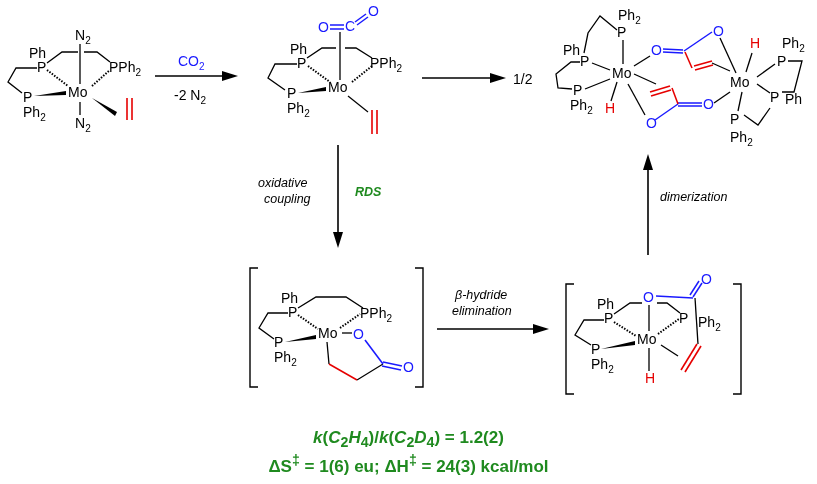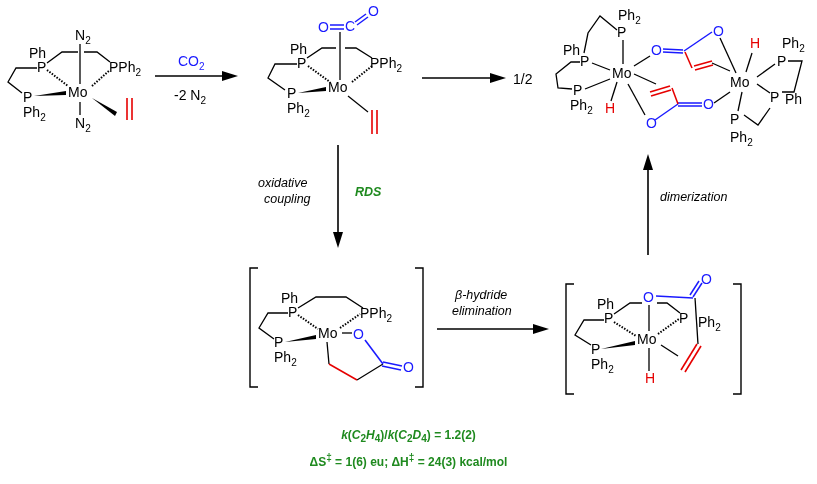--- a/index.html
+++ b/index.html
@@ -9,21 +9,21 @@
   .sub { font-size:10px; }
   .blue { fill:#1a1aff; }
   .red { fill:#e60000; }
   .bond { stroke:#000; stroke-width:1.3; fill:none; }
   .bondB { stroke:#1a1aff; stroke-width:1.5; fill:none; }
   .bondR { stroke:#e60000; stroke-width:1.6; fill:none; }
   .arrow { stroke:#000; stroke-width:1.6; fill:none; }
   .label { font-size:12.5px; font-style:italic; fill:#000; }
   .green { fill:#1f8a1f; font-weight:bold; }
   .brk { stroke:#000; stroke-width:1.4; fill:none; }
-  .eq { position:absolute; left:0; width:817px; text-align:center; color:#1f8a1f; font-weight:bold; font-size:12px; }
+  .eq { position:absolute; left:0; width:817px; text-align:center; color:#1f8a1f; font-weight:bold; font-size:17px; }
 </style>
 </head>
 <body>
 
 <svg width="817" height="484" viewBox="0 0 817 484">
 
   <g>
     <text class="atom" x="68" y="97">Mo</text>
     <text class="atom" x="75" y="40">N<tspan class="sub" dy="4">2</tspan></text>
     <text class="atom" x="75" y="128">N<tspan class="sub" dy="4">2</tspan></text>

